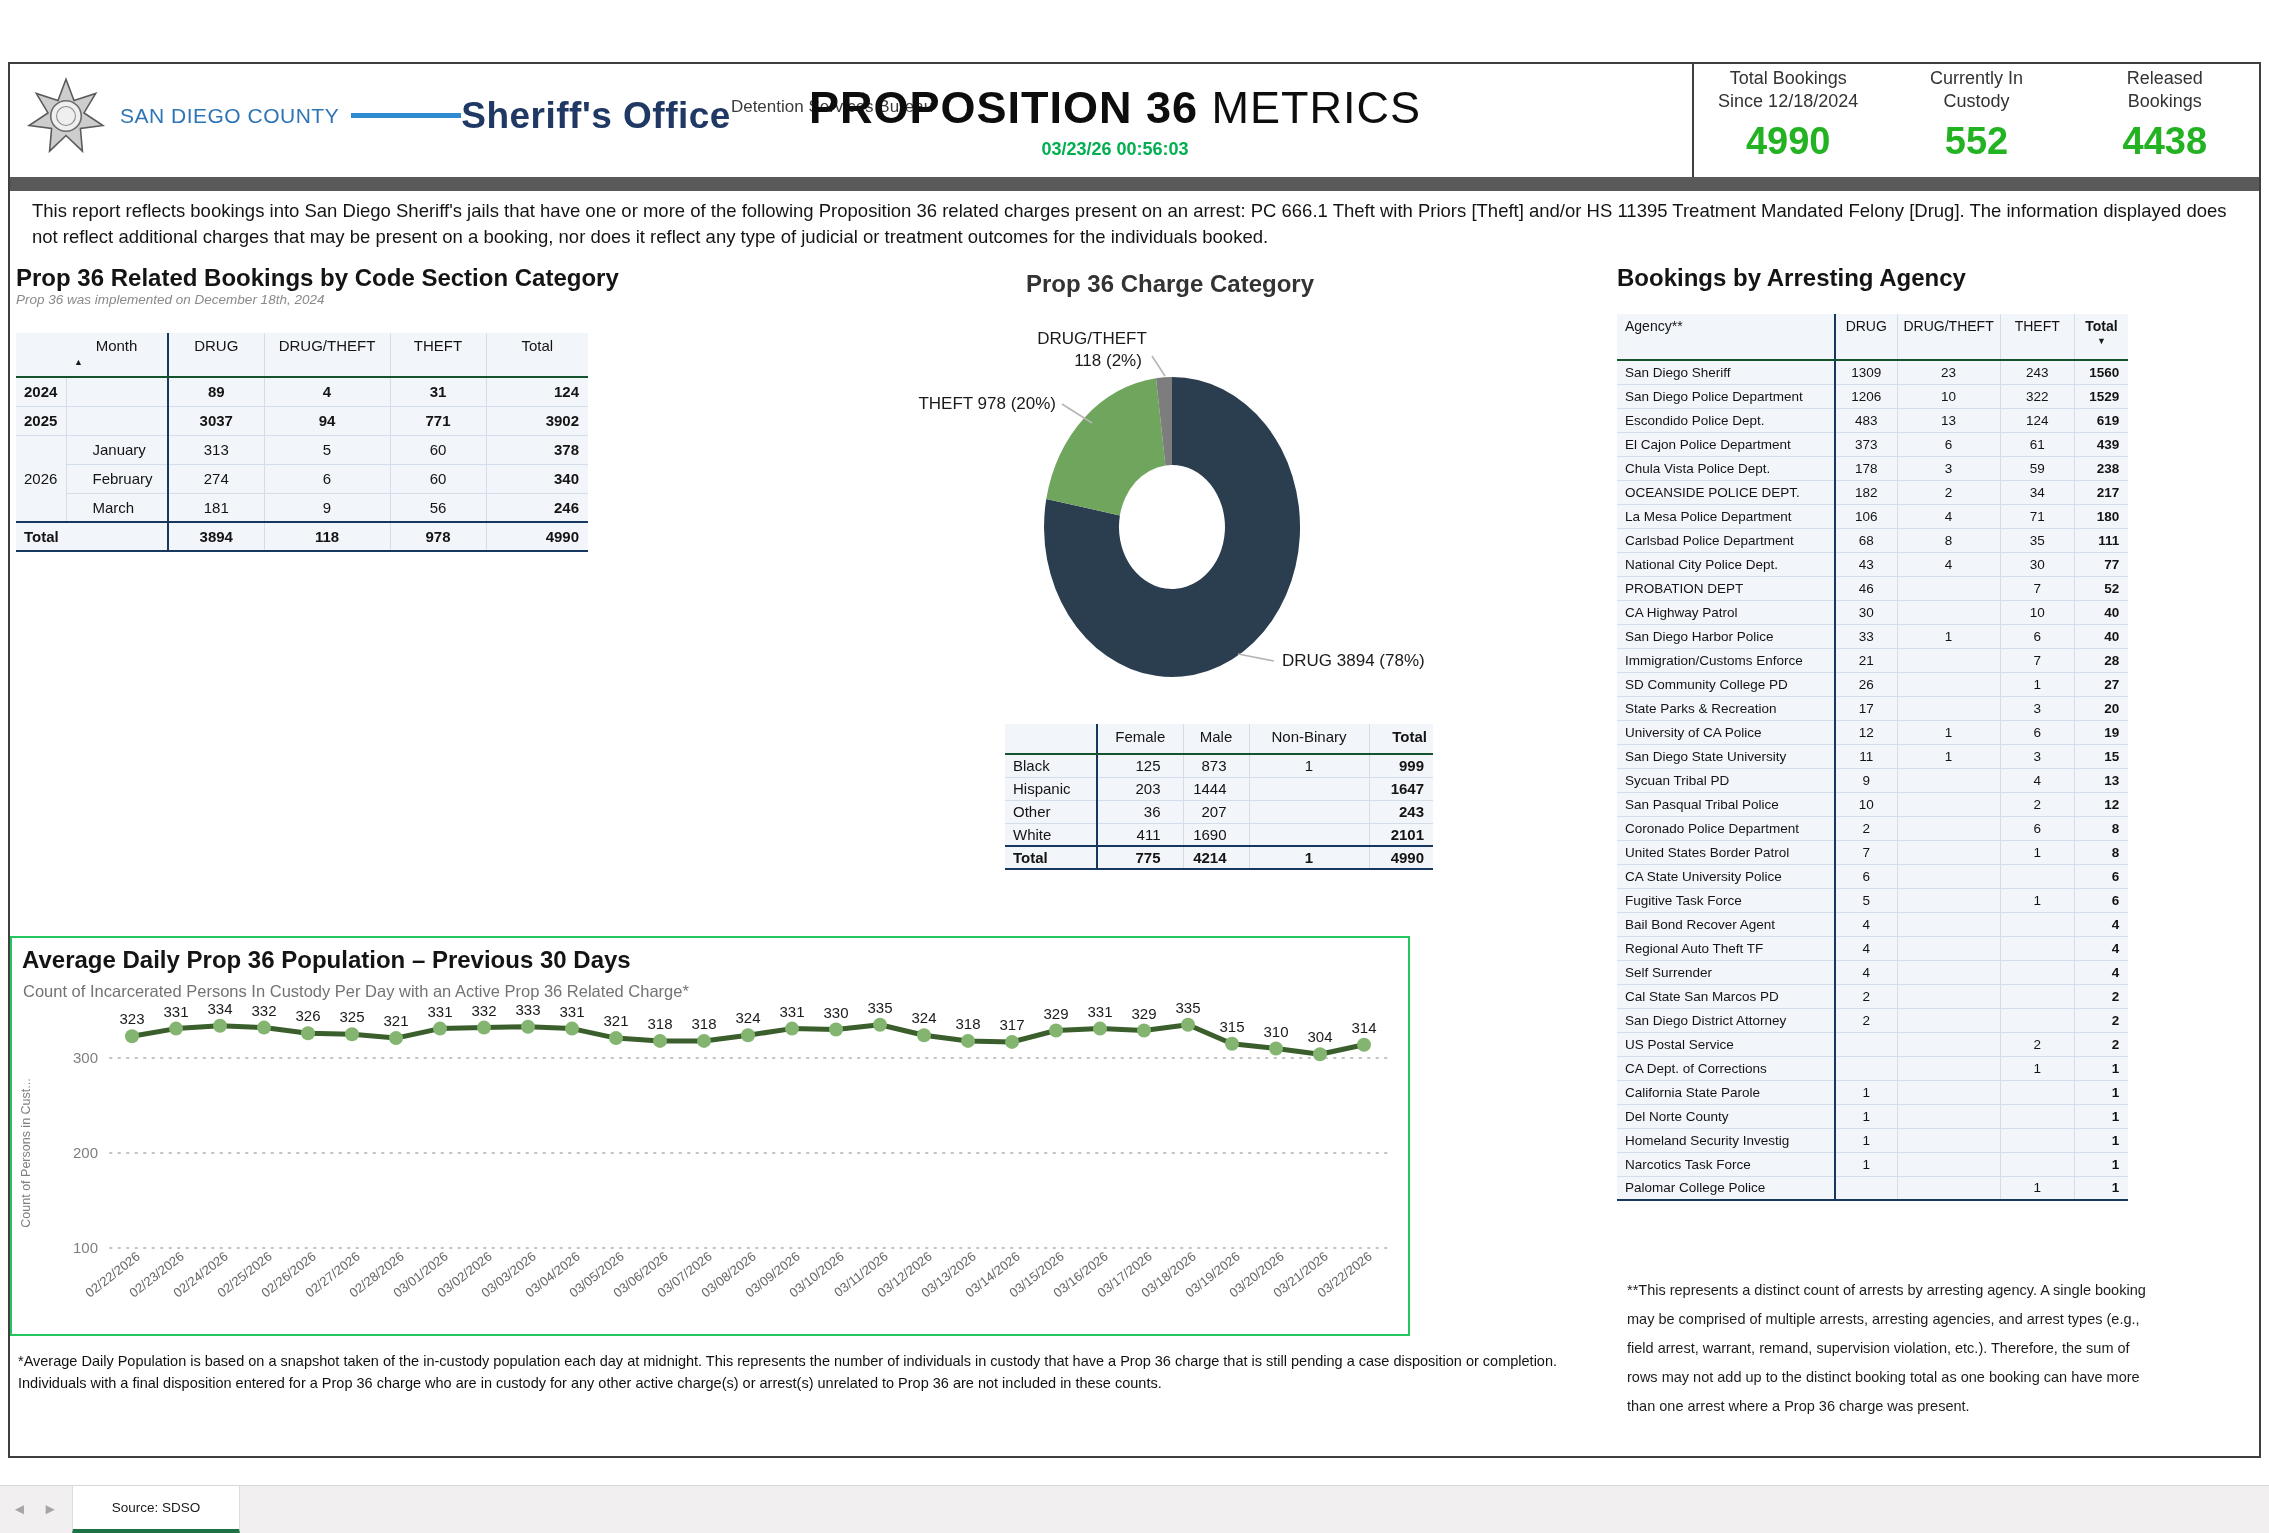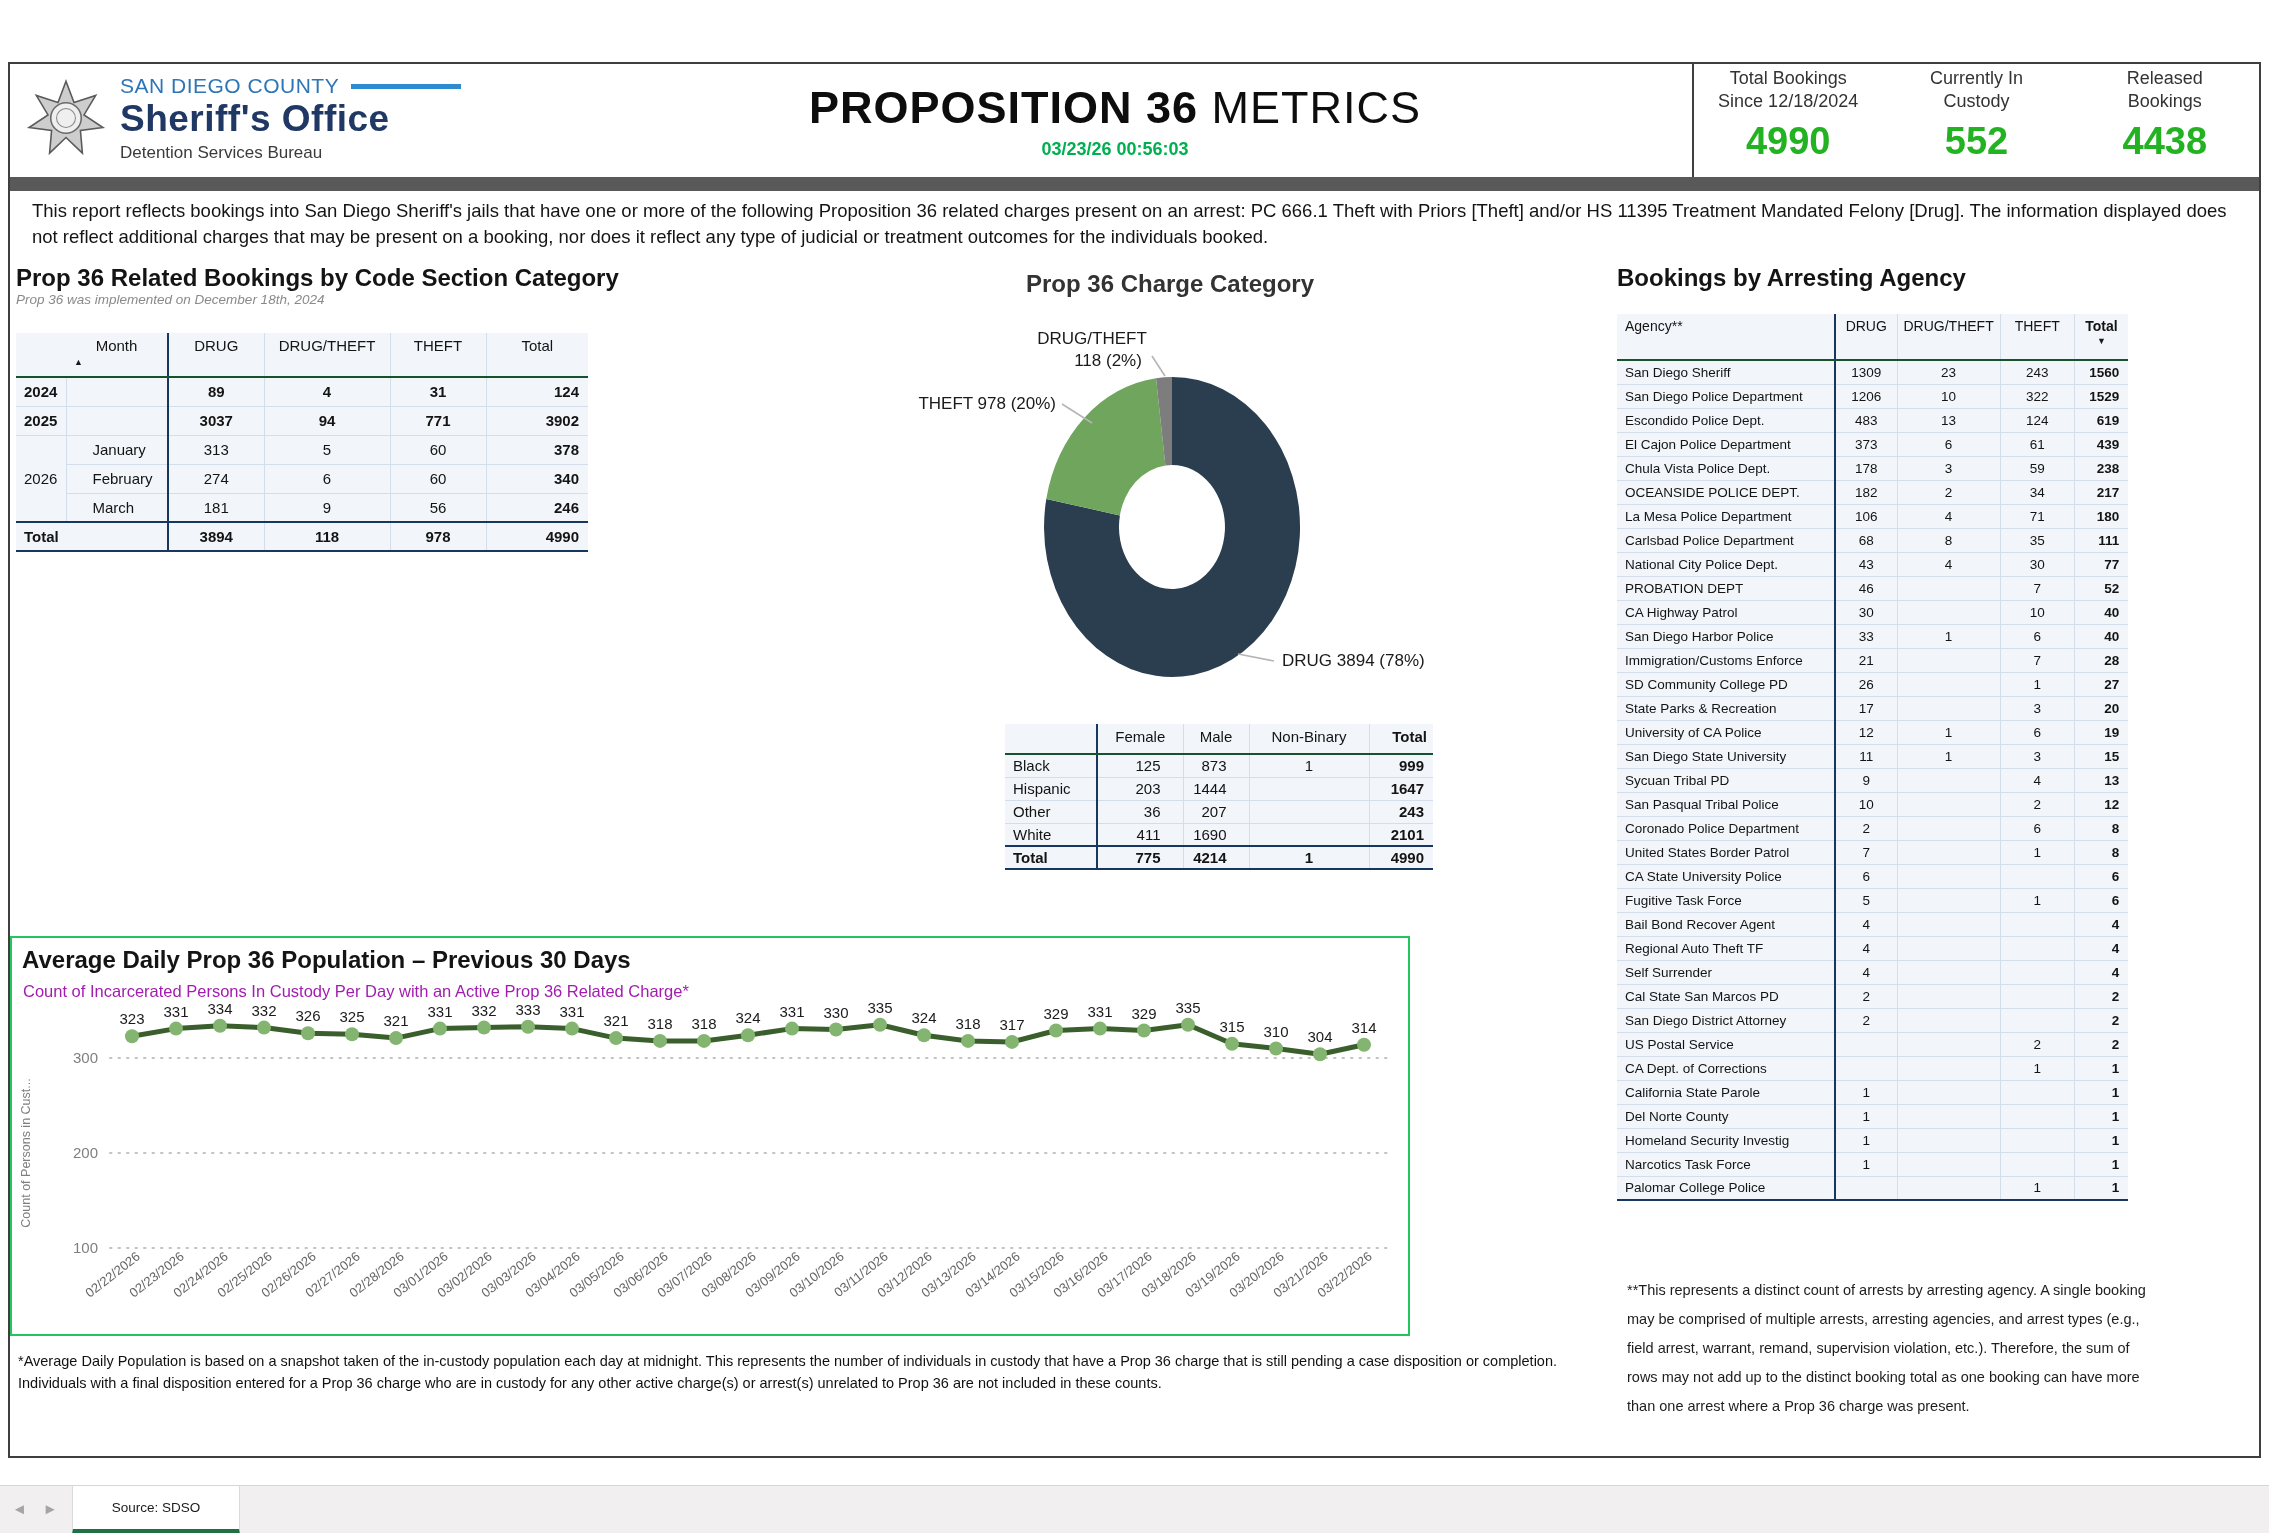--- a/index.html
+++ b/index.html
@@ -4,21 +4,21 @@
 <style>
   *{margin:0;padding:0;box-sizing:border-box}
   html,body{background:#fff}
   .page{position:relative;width:2269px;height:1533px;background:#ffffff;
         font-family:"Liberation Sans",sans-serif;overflow:hidden}
   .dashboard{position:absolute;left:8px;top:62px;width:2253px;height:1396px;
              border:2px solid #3f3f3f;background:#fff}
 
   
   .logo{position:absolute;left:16px;top:10px;display:flex;gap:14px;align-items:center}
-  .org-text{display:flex;flex-direction:column;line-height:1.15}
+  .org-text{display:flex;flex-direction:row;line-height:1.15}
   .org-l1{color:#2e75b6;font-size:21px;letter-spacing:.5px;display:flex;align-items:center}
   .org-rule{display:inline-block;width:110px;height:5px;background:#2e8bd0;margin-left:12px}
   .org-l2{color:#1f3864;font-size:37px;font-weight:700;letter-spacing:.5px}
   .org-l3{color:#3b3b3b;font-size:17px;margin-top:2px}
   .title-block{position:absolute;left:735px;top:18px;width:740px;text-align:center}
   .main-title{font-size:45px;color:#0d0d0d;letter-spacing:1px;white-space:nowrap}
   .main-title .strong{font-weight:700}
   .main-title .light{font-weight:400}
   .datetime{color:#00b050;font-size:18px;margin-top:5px;font-weight:700}
   .stats{position:absolute;right:0;top:0;height:113px;width:567px;
@@ -84,21 +84,21 @@
   #agency-table .name-cell{text-align:left;padding-left:8px;overflow:hidden;white-space:nowrap}
   #agency-table th.bold{font-weight:700}
   #agency-table tr:last-child td{border-bottom:2px solid #17375e}
   .agency-footnote{position:absolute;left:1617px;top:1212px;width:528px;
                    font-size:14.5px;color:#1d1d1d;line-height:2.0}
 
   
   .chart-panel{position:absolute;left:0;top:872px;width:1400px;height:400px;
                border:2px solid #22c55e;background:#fff}
   .chart-panel .sec-title{position:absolute;left:10px;top:8px;font-weight:700}
-  .chart-sub{position:absolute;left:11px;top:44px;font-size:16.5px;color:#a21caf}
+  .chart-sub{position:absolute;left:11px;top:44px;font-size:16.5px;color:#737373}
   .chart-area{position:absolute;left:2px;top:70px;width:1392px;height:326px}
   .chart-area svg{overflow:visible}
   .grid{stroke:#c3c3c3;stroke-width:2;stroke-dasharray:1.5 7;stroke-linecap:round}
   .ytick{font-size:15px;fill:#7f7f7f}
   .ylab{font-size:12.5px;fill:#7f7f7f}
   .xtick{font-size:13px;fill:#666}
   .popline{fill:none;stroke:#3b5f2c;stroke-width:5;stroke-linejoin:round}
   .dot{fill:#83b470}
   .dlabel{font-size:15px;fill:#1b1b1b}
   .footnote-left{position:absolute;left:8px;top:1286px;width:1596px;

